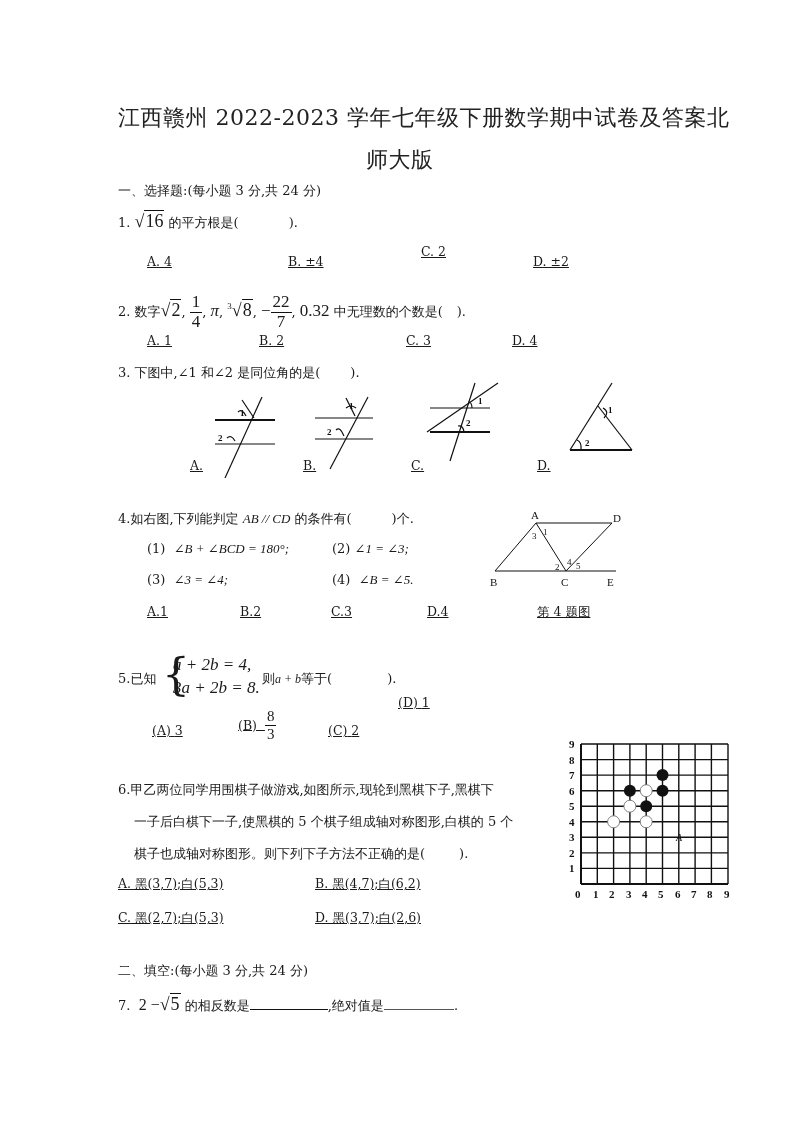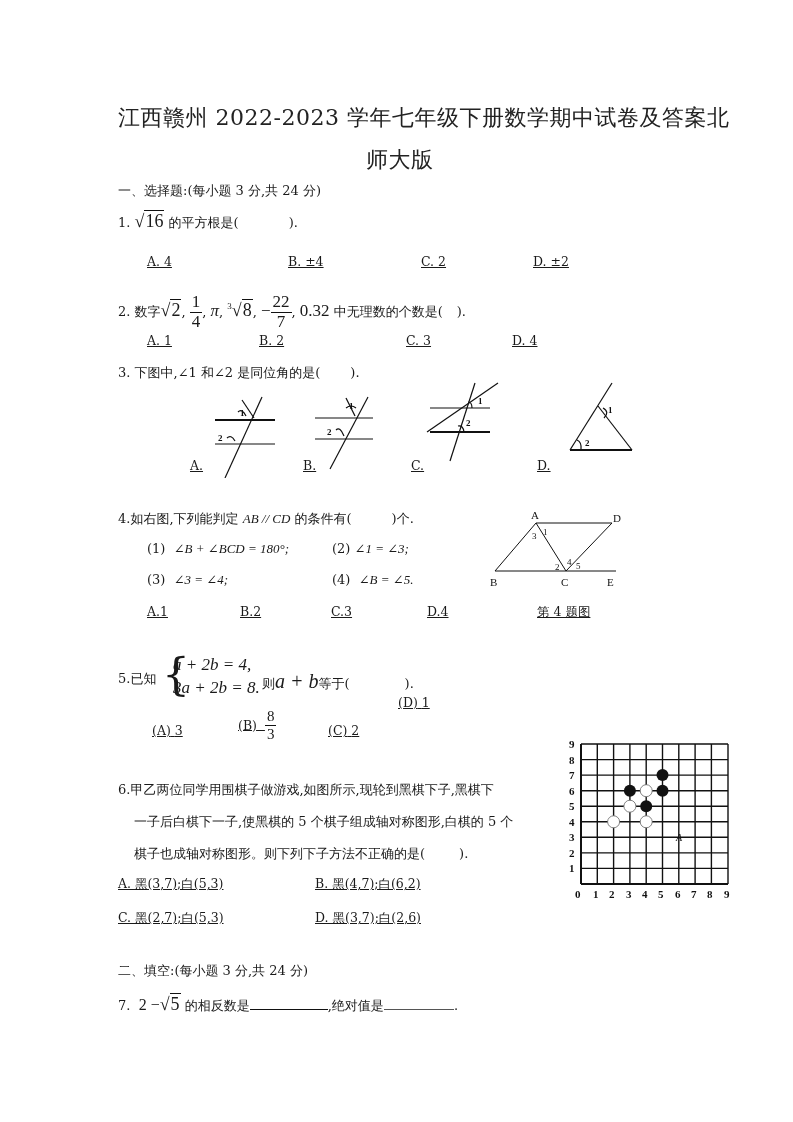--- a/index.html
+++ b/index.html
@@ -30,21 +30,21 @@
 
 <div class="abs t13" style="left:118px; top:182px;">一、选择题:(每小题 3 分,共 24 分)</div>
 
 <div class="abs t13" style="left:118px; top:211px;">
   <span>1.</span>
   <span class="sqrt">√<span class="rad">16</span></span>
   <span>的平方根是(</span><span style="display:inline-block;width:50px;"></span><span>).</span>
 </div>
 <div class="abs t12" style="left:147px; top:254px;">A. 4</div>
 <div class="abs t12" style="left:288px; top:254px;">B. ±4</div>
-<div class="abs t12" style="left:421px; top:254px;">C. 2</div>
+<div class="abs t12" style="left:421px; top:244px;">C. 2</div>
 <div class="abs t12" style="left:533px; top:254px;">D. ±2</div>
 
 <div class="abs t13" style="left:118px; top:288px; line-height:36px;">
   <span>2.</span>
   <span>数字</span><span class="sqrt">√<span class="rad">2</span></span>,
   <span class="frac"><span class="num">1</span><span class="den">4</span></span>,
   <span class="math" style="font-size:17px;">π</span>,
   <span class="sqrt"><sup style="font-size:9px;">3</sup>√<span class="rad">8</span></span>,
   <span class="mathr" style="font-size:17px;">−</span><span class="frac"><span class="num">22</span><span class="den">7</span></span>,
   <span class="mathr" style="font-size:17px;">0.32</span>
@@ -153,21 +153,21 @@
 </svg>
 <div class="abs t12" style="left:537px; top:604px;">第 4 题图</div>
 
 <div class="abs t13" style="left:118px; top:670px;">
   <span>5.</span><span>已知</span>
 </div>
 <div class="abs" style="left:162px; top:653px; font-size:44px; font-family:'DejaVu Serif',serif; font-weight:200; line-height:44px;">{</div>
 <div class="abs math" style="left:173px; top:655px; font-size:17px;">a + 2b = 4,</div>
 <div class="abs math" style="left:173px; top:678px; font-size:17px;">3a + 2b = 8.</div>
 <div class="abs t13" style="left:262px; top:670px;">
-  <span>则</span><span class="math" style="font-size:20px;">a + b</span><span>等于(</span><span style="display:inline-block;width:55px;"></span><span>).</span>
+  <span>则</span><span class="math" style="font-size:12px;">a + b</span><span>等于(</span><span style="display:inline-block;width:55px;"></span><span>).</span>
 </div>
 <div class="abs t12" style="left:152px; top:723px;"><span>(A)</span>&nbsp;<span>3</span></div>
 <div class="abs t12" style="left:238px; top:708px;">
   <span style="vertical-align:middle;">(B)</span>&nbsp;
   <span class="frac" style="font-size:15px;"><span class="num">8</span><span class="den">3</span></span>
 </div>
 <div class="abs t12" style="left:328px; top:723px;"><span>(C)</span>&nbsp;<span>2</span></div>
 <div class="abs t12" style="left:398px; top:695px;"><span>(D)</span>&nbsp;<span>1</span></div>
 
 <div class="abs t13" style="left:118px; top:781px;"><span>6.</span><span>甲乙两位同学用围棋子做游戏,如图所示,现轮到黑棋下子,黑棋下</span></div>

